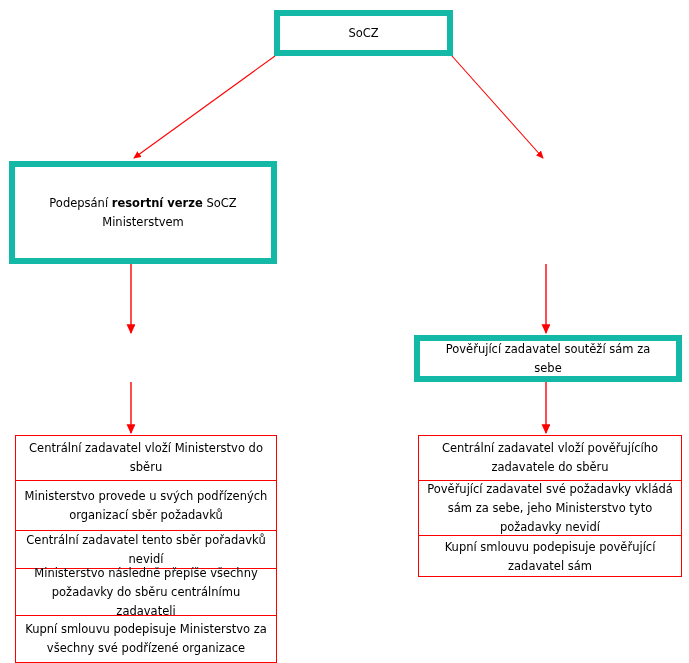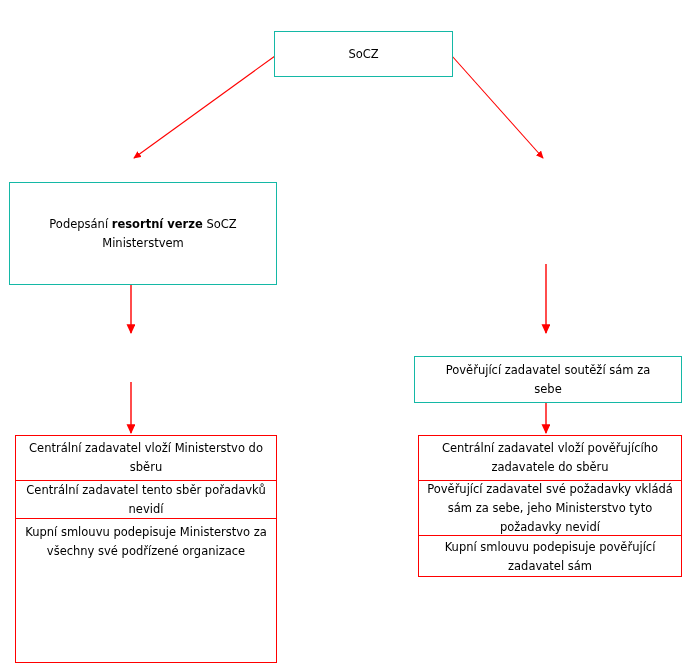--- a/index.html
+++ b/index.html
@@ -8,31 +8,30 @@
     width:689px;height:663px;
     background:#ffffff;
     font-family:"DejaVu Sans", sans-serif;
     overflow:hidden;
   }
   #canvas{position:relative;width:689px;height:663px;}
 
   .box{
     position:absolute;
     box-sizing:border-box;
-    border:1px solid #14b8a6;
+    border:6px solid #14b8a6;
     background:#ffffff;
     display:flex;
     align-items:center;
     justify-content:center;
     text-align:center;
     color:#000000;
     font-size:11.5px;
     line-height:19px;
     padding:2px 19px;
-    margin-top:21px;
   }
   .box .txt{display:block;width:100%;}
   .box b{font-weight:bold;}
 
   
   .stack{
     position:absolute;
     box-sizing:border-box;
     border:1px solid #ff0000;
     background:#ffffff;
@@ -87,22 +86,28 @@
 
   <div class="box" style="left:9px;top:161px;width:268px;height:103px;">
     <span class="txt"><span>Podepsání </span><b>resortní verze</b><span> SoCZ Ministerstvem</span></span>
   </div>
 
 
   <div class="stack" style="left:15px;top:435px;width:262px;height:228px;">
     <div class="row" style="height:45px;">
       <span>Centrální zadavatel vloží Ministerstvo do sběru</span>
     </div>
+    <div class="row" style="height:50px;">
+      <span>Ministerstvo provede u svých podřízených organizací sběr požadavků</span>
+    </div>
     <div class="row" style="height:38px;">
       <span>Centrální zadavatel  tento sběr  pořadavků nevidí</span>
+    </div>
+    <div class="row" style="height:47px;">
+      <span>Ministerstvo následně  přepíše všechny požadavky do sběru centrálnímu zadavateli</span>
     </div>
     <div class="row" style="height:46px;">
       <span>Kupní smlouvu podepisuje Ministerstvo za všechny své podřízené organizace</span>
     </div>
   </div>
 
 
   <div class="box" style="left:414px;top:335px;width:268px;height:47px;">
     <span class="txt">Pověřující zadavatel soutěží sám za sebe</span>
   </div>

